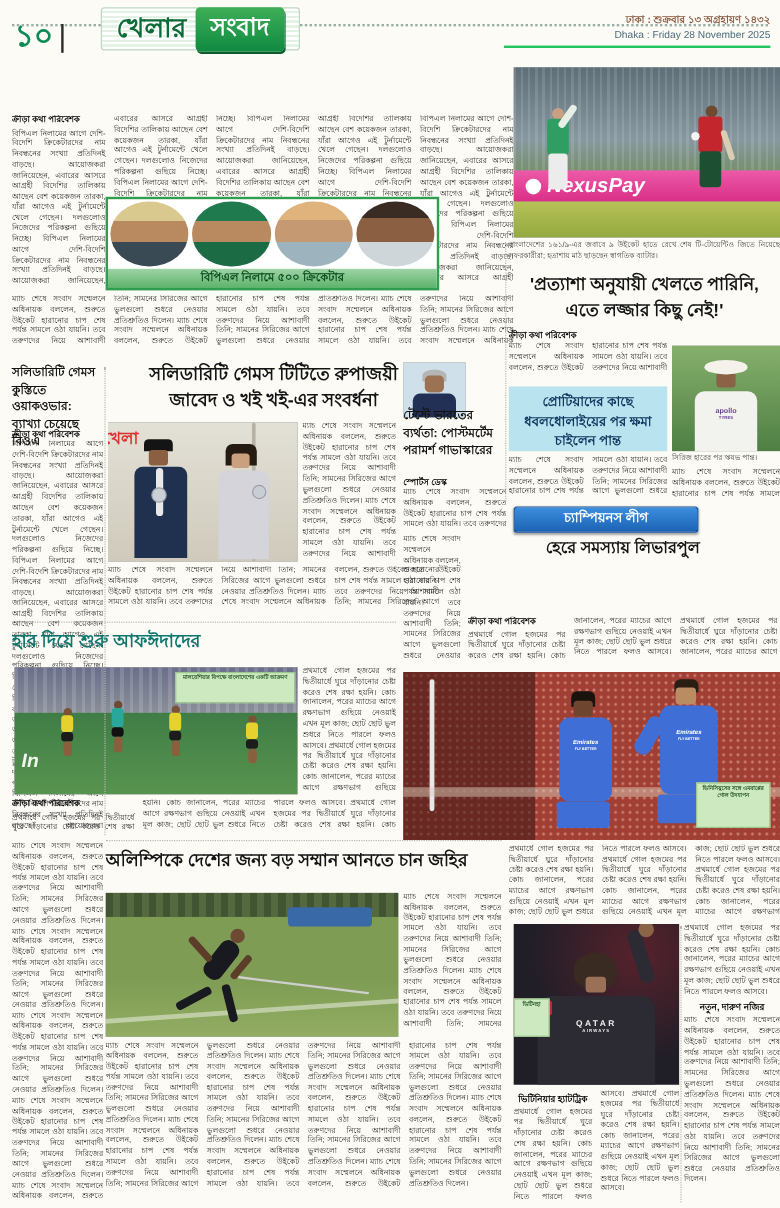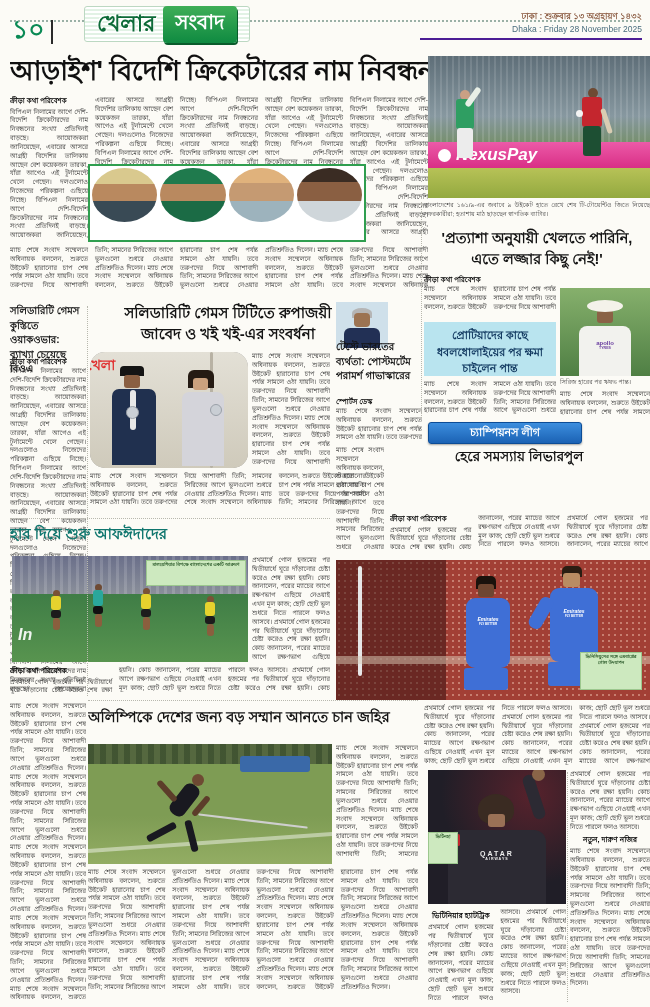--- a/index.html
+++ b/index.html
@@ -9,21 +9,21 @@
   
   .pgnum{font-size:25px;font-weight:800;color:#0a8a55;display:flex;align-items:center;gap:7px;}
   .pgbar{width:2px;height:24px;background:#2a2a2a;display:inline-block;}
   .masthead{display:flex;align-items:center;gap:8px;padding:2px 12px;
             background:repeating-linear-gradient(180deg,#ffffff 0 2px,#e2f2e5 2px 4px);
             border:1px solid #bcd8c2;border-radius:3px;}
   .mh1{font-size:22px;font-weight:800;color:#0d6b38;
        text-shadow:1px 1px 0 #fff,-1px -1px 0 #fff,1px 0 0 #cfe8d4;}
   .mh2{font-size:20px;font-weight:800;color:#fff;padding:1px 12px 3px;border-radius:4px;
        background:linear-gradient(180deg,#3fae57,#0f8a41);box-shadow:1px 2px 0 #0a5c2c;}
-  .dates{text-align:right;font-size:8.5px;line-height:1.5;border-bottom:2px solid #4c1d95;padding-bottom:2px;}
+  .dates{text-align:right;font-size:8.5px;line-height:1.5;border-bottom:2px solid #22c55e;padding-bottom:2px;}
   .d1{color:#8a5a40;font-weight:bold;}
   .d2{color:#4a6d7e;}
   .toprule{border-top:2px dotted #9ab0a6;}
   
   .h-lead{font-size:27px;font-weight:800;color:#101010;white-space:nowrap;overflow:hidden;letter-spacing:-.5px;}
   .h-quote{font-size:14.5px;font-weight:800;color:#141414;text-align:center;line-height:1.45;}
   .h-md{font-size:15px;font-weight:800;color:#141414;text-align:center;line-height:1.4;}
   .h-sm{font-size:10px;font-weight:800;color:#141414;line-height:1.45;}
   .h-ucl{font-size:13.5px;font-weight:800;color:#141414;text-align:center;line-height:1.58;}
   .h-cyan{background:#b9e4ef;color:#10375f;font-weight:800;font-size:11px;text-align:center;
@@ -63,38 +63,38 @@
   </div>
   <div class="abs masthead" style="left:84px;top:6px;height:30px;">
     <span class="mh1">খেলার</span>
     <span class="mh2">সংবাদ</span>
   </div>
   <div class="abs dates" style="left:420px;top:10px;width:222px;">
     <div class="d1">ঢাকা : শুক্রবার ১৩ অগ্রহায়ণ ১৪৩২</div>
     <div class="d2">Dhaka : Friday 28 November 2025</div>
   </div>
 
-  <div class="abs h-lead" style="left:10px;top:50px;width:418px;height:38px;">আড়াইশ' বিদেশি ক্রিকেটারের নাম নিবন্ধন</div>
 
   <div class="abs cols c5" style="left:10px;top:96px;width:418px;height:146px;">
     <b class="byline">ক্রীড়া কথা পরিবেশক</b>
     <span>বিপিএল নিলামের আগে দেশি-বিদেশি ক্রিকেটারদের নাম নিবন্ধনের সংখ্যা প্রতিদিনই বাড়ছে। আয়োজকরা জানিয়েছেন, এবারের আসরে আগ্রহী বিদেশির তালিকায় আছেন বেশ কয়েকজন তারকা, যাঁরা আগেও এই টুর্নামেন্টে খেলে গেছেন। দলগুলোও নিজেদের পরিকল্পনা গুছিয়ে নিচ্ছে। বিপিএল নিলামের আগে দেশি-বিদেশি ক্রিকেটারদের নাম নিবন্ধনের সংখ্যা প্রতিদিনই বাড়ছে। আয়োজকরা জানিয়েছেন, এবারের আসরে আগ্রহী বিদেশির তালিকায় আছেন বেশ কয়েকজন তারকা, যাঁরা আগেও এই টুর্নামেন্টে খেলে গেছেন। দলগুলোও নিজেদের পরিকল্পনা গুছিয়ে নিচ্ছে। বিপিএল নিলামের আগে দেশি-বিদেশি ক্রিকেটারদের নাম নিবন্ধনের সংখ্যা প্রতিদিনই বাড়ছে। আয়োজকরা জানিয়েছেন, এবারের আসরে আগ্রহী বিদেশির তালিকায় আছেন বেশ কয়েকজন তারকা, যাঁরা আগেও এই টুর্নামেন্টে খেলে গেছেন। দলগুলোও নিজেদের পরিকল্পনা গুছিয়ে নিচ্ছে। বিপিএল নিলামের আগে দেশি-বিদেশি ক্রিকেটারদের নাম নিবন্ধনের সংখ্যা প্রতিদিনই বাড়ছে। আয়োজকরা জানিয়েছেন, এবারের আসরে আগ্রহী বিদেশির তালিকায় আছেন বেশ কয়েকজন তারকা, যাঁরা আগেও এই টুর্নামেন্টে খেলে গেছেন। দলগুলোও নিজেদের পরিকল্পনা গুছিয়ে নিচ্ছে। বিপিএল নিলামের আগে দেশি-বিদেশি ক্রিকেটারদের নাম নিবন্ধনের সংখ্যা প্রতিদিনই বাড়ছে। আয়োজকরা জানিয়েছেন, এবারের আসরে আগ্রহী বিদেশির তালিকায় আছেন বেশ কয়েকজন তারকা, যাঁরা আগেও এই টুর্নামেন্টে খেলে গেছেন। দলগুলোও নিজেদের পরিকল্পনা গুছিয়ে নিচ্ছে। বিপিএল নিলামের আগে দেশি-বিদেশি ক্রিকেটারদের নাম নিবন্ধনের সংখ্যা প্রতিদিনই বাড়ছে। আয়োজকরা জানিয়েছেন, এবারের আসরে আগ্রহী বিদেশির তালিকায় আছেন বেশ কয়েকজন তারকা, যাঁরা আগেও এই টুর্নামেন্টে খেলে গেছেন। দলগুলোও নিজেদের পরিকল্পনা গুছিয়ে নিচ্ছে। বিপিএল নিলামের আগে দেশি-বিদেশি ক্রিকেটারদের নাম নিবন্ধনের সংখ্যা প্রতিদিনই বাড়ছে। আয়োজকরা জানিয়েছেন, এবারের আসরে আগ্রহী বিদেশির তালিকায় আছেন বেশ কয়েকজন তারকা, যাঁরা আগেও এই টুর্নামেন্টে খেলে গেছেন। দলগুলোও নিজেদের পরিকল্পনা গুছিয়ে নিচ্ছে। বিপিএল নিলামের আগে দেশি-বিদেশি ক্রিকেটারদের নাম নিবন্ধনের সংখ্যা প্রতিদিনই বাড়ছে। আয়োজকরা জানিয়েছেন, এবারের আসরে আগ্রহী বিদেশির তালিকায় আছেন বেশ কয়েকজন তারকা, যাঁরা আগেও এই টুর্নামেন্টে খেলে গেছেন। দলগুলোও নিজেদের পরিকল্পনা গুছিয়ে নিচ্ছে। বিপিএল নিলামের আগে দেশি-বিদেশি ক্রিকেটারদের নাম নিবন্ধনের সংখ্যা প্রতিদিনই বাড়ছে। আয়োজকরা জানিয়েছেন, এবারের আসরে আগ্রহী বিদেশির তালিকায় আছেন বেশ কয়েকজন তারকা, যাঁরা আগেও এই টুর্নামেন্টে খেলে গেছেন। দলগুলোও নিজেদের পরিকল্পনা গুছিয়ে নিচ্ছে।</span>
   </div>
   <div class="abs cols c5" style="left:10px;top:246px;width:418px;height:52px;">
     <span>ম্যাচ শেষে সংবাদ সম্মেলনে অধিনায়ক বললেন, শুরুতে উইকেট হারানোর চাপ শেষ পর্যন্ত সামলে ওঠা যায়নি। তবে তরুণদের নিয়ে আশাবাদী তিনি; সামনের সিরিজের আগে ভুলগুলো শুধরে নেওয়ার প্রতিশ্রুতিও দিলেন। ম্যাচ শেষে সংবাদ সম্মেলনে অধিনায়ক বললেন, শুরুতে উইকেট হারানোর চাপ শেষ পর্যন্ত সামলে ওঠা যায়নি। তবে তরুণদের নিয়ে আশাবাদী তিনি; সামনের সিরিজের আগে ভুলগুলো শুধরে নেওয়ার প্রতিশ্রুতিও দিলেন। ম্যাচ শেষে সংবাদ সম্মেলনে অধিনায়ক বললেন, শুরুতে উইকেট হারানোর চাপ শেষ পর্যন্ত সামলে ওঠা যায়নি। তবে তরুণদের নিয়ে আশাবাদী তিনি; সামনের সিরিজের আগে ভুলগুলো শুধরে নেওয়ার প্রতিশ্রুতিও দিলেন। ম্যাচ শেষে সংবাদ সম্মেলনে অধিনায়ক বললেন, শুরুতে উইকেট হারানোর চাপ শেষ পর্যন্ত সামলে ওঠা যায়নি। তবে তরুণদের নিয়ে আশাবাদী তিনি; সামনের সিরিজের আগে ভুলগুলো শুধরে নেওয়ার প্রতিশ্রুতিও দিলেন। ম্যাচ শেষে সংবাদ সম্মেলনে অধিনায়ক বললেন, শুরুতে উইকেট হারানোর চাপ শেষ পর্যন্ত সামলে ওঠা যায়নি। তবে তরুণদের নিয়ে আশাবাদী তিনি; সামনের সিরিজের আগে ভুলগুলো শুধরে নেওয়ার প্রতিশ্রুতিও দিলেন।</span>
   </div>
 
 
   <div class="abs strip" style="left:88px;top:164px;width:274px;height:74px;">
     <div class="strip-row">
       <div class="oval" style="background:linear-gradient(180deg,#d9c98e 0 30%,#b9895f 30% 62%,#394a55 62%);"></div>
       <div class="oval" style="background:linear-gradient(180deg,#1f7a4d 0 30%,#b9895f 30% 62%,#1b6b45 62%);"></div>
       <div class="oval" style="background:linear-gradient(180deg,#e0b27c 0 28%,#c59a72 28% 62%,#9db3bd 62%);"></div>
       <div class="oval" style="background:linear-gradient(180deg,#3a2c23 0 26%,#8a5f42 26% 62%,#cfd6da 62%);"></div>
     </div>
+    <div class="strip-cap">বিপিএল নিলামে ৫০০ ক্রিকেটার</div>
   </div>
 
   <div class="abs ph" style="left:428px;top:56px;width:222px;height:142px;">
     <div class="abs" style="left:0;top:0;width:222px;height:86px;background:linear-gradient(180deg,#5e6e78,#8798a0 70%,#77906f);"></div>
     <div class="abs" style="left:0;top:0;width:222px;height:86px;background:repeating-linear-gradient(90deg,rgba(255,255,255,.12) 0 2px,transparent 2px 6px);"></div>
     <div class="abs" style="left:0;top:86px;width:222px;height:26px;background:linear-gradient(180deg,#ec5aa8,#d92f86);display:flex;align-items:center;gap:5px;padding-left:10px;">
       <span style="width:13px;height:13px;border-radius:50%;background:#fff;display:inline-block;"></span>
       <span style="color:#fff;font-weight:800;font-style:italic;font-size:17px;">NexusPay</span>
     </div>
     <div class="abs" style="left:0;top:112px;width:222px;height:30px;background:linear-gradient(180deg,#b7c257,#93a93f);"></div>
@@ -165,21 +165,21 @@
     <span>বিপিএল নিলামের আগে দেশি-বিদেশি ক্রিকেটারদের নাম নিবন্ধনের সংখ্যা প্রতিদিনই বাড়ছে। আয়োজকরা জানিয়েছেন, এবারের আসরে আগ্রহী বিদেশির তালিকায় আছেন বেশ কয়েকজন তারকা, যাঁরা আগেও এই টুর্নামেন্টে খেলে গেছেন। দলগুলোও নিজেদের পরিকল্পনা গুছিয়ে নিচ্ছে। বিপিএল নিলামের আগে দেশি-বিদেশি ক্রিকেটারদের নাম নিবন্ধনের সংখ্যা প্রতিদিনই বাড়ছে। আয়োজকরা জানিয়েছেন, এবারের আসরে আগ্রহী বিদেশির তালিকায় আছেন বেশ কয়েকজন তারকা, যাঁরা আগেও এই টুর্নামেন্টে খেলে গেছেন। দলগুলোও নিজেদের পরিকল্পনা গুছিয়ে নিচ্ছে। বিপিএল নিলামের আগে দেশি-বিদেশি ক্রিকেটারদের নাম নিবন্ধনের সংখ্যা প্রতিদিনই বাড়ছে। আয়োজকরা জানিয়েছেন, এবারের আসরে আগ্রহী বিদেশির তালিকায় আছেন বেশ কয়েকজন তারকা, যাঁরা আগেও এই টুর্নামেন্টে খেলে গেছেন। দলগুলোও নিজেদের পরিকল্পনা গুছিয়ে নিচ্ছে। বিপিএল নিলামের আগে দেশি-বিদেশি ক্রিকেটারদের নাম নিবন্ধনের সংখ্যা প্রতিদিনই বাড়ছে। আয়োজকরা জানিয়েছেন, এবারের আসরে আগ্রহী বিদেশির তালিকায় আছেন বেশ কয়েকজন তারকা, যাঁরা আগেও এই টুর্নামেন্টে খেলে গেছেন। দলগুলোও নিজেদের পরিকল্পনা গুছিয়ে নিচ্ছে। বিপিএল নিলামের আগে দেশি-বিদেশি ক্রিকেটারদের নাম নিবন্ধনের সংখ্যা প্রতিদিনই বাড়ছে। আয়োজকরা জানিয়েছেন, এবারের আসরে আগ্রহী বিদেশির তালিকায় আছেন বেশ কয়েকজন তারকা, যাঁরা আগেও এই টুর্নামেন্টে খেলে গেছেন। দলগুলোও নিজেদের পরিকল্পনা গুছিয়ে নিচ্ছে।</span>
   </div>
   <div class="abs cols c1" style="left:10px;top:702px;width:76px;height:303px;">
     <span>ম্যাচ শেষে সংবাদ সম্মেলনে অধিনায়ক বললেন, শুরুতে উইকেট হারানোর চাপ শেষ পর্যন্ত সামলে ওঠা যায়নি। তবে তরুণদের নিয়ে আশাবাদী তিনি; সামনের সিরিজের আগে ভুলগুলো শুধরে নেওয়ার প্রতিশ্রুতিও দিলেন। ম্যাচ শেষে সংবাদ সম্মেলনে অধিনায়ক বললেন, শুরুতে উইকেট হারানোর চাপ শেষ পর্যন্ত সামলে ওঠা যায়নি। তবে তরুণদের নিয়ে আশাবাদী তিনি; সামনের সিরিজের আগে ভুলগুলো শুধরে নেওয়ার প্রতিশ্রুতিও দিলেন। ম্যাচ শেষে সংবাদ সম্মেলনে অধিনায়ক বললেন, শুরুতে উইকেট হারানোর চাপ শেষ পর্যন্ত সামলে ওঠা যায়নি। তবে তরুণদের নিয়ে আশাবাদী তিনি; সামনের সিরিজের আগে ভুলগুলো শুধরে নেওয়ার প্রতিশ্রুতিও দিলেন। ম্যাচ শেষে সংবাদ সম্মেলনে অধিনায়ক বললেন, শুরুতে উইকেট হারানোর চাপ শেষ পর্যন্ত সামলে ওঠা যায়নি। তবে তরুণদের নিয়ে আশাবাদী তিনি; সামনের সিরিজের আগে ভুলগুলো শুধরে নেওয়ার প্রতিশ্রুতিও দিলেন। ম্যাচ শেষে সংবাদ সম্মেলনে অধিনায়ক বললেন, শুরুতে উইকেট হারানোর চাপ শেষ পর্যন্ত সামলে ওঠা যায়নি। তবে তরুণদের নিয়ে আশাবাদী তিনি; সামনের সিরিজের আগে ভুলগুলো শুধরে নেওয়ার প্রতিশ্রুতিও দিলেন।</span>
   </div>
 
   <div class="abs h-md" style="left:90px;top:302px;width:276px;height:44px;">
     <div>সলিডারিটি গেমস টিটিতে রুপাজয়ী</div>
     <div>জাবেদ ও খই খই-এর সংবর্ধনা</div>
   </div>
-  <div class="abs ph" style="left:90px;top:352px;width:158px;height:116px;border-radius:15px;">
+  <div class="abs ph" style="left:90px;top:352px;width:158px;height:116px;">
     <div class="abs" style="left:0;top:0;width:158px;height:116px;background:linear-gradient(180deg,#e3e0d6,#cfcabb);"></div>
     <div class="abs" style="left:-4px;top:2px;font-size:14px;font-weight:900;color:#e03131;">খেলা</div>
     <div class="figbar" style="left:120px;top:0;width:3px;height:116px;background:#b8b2a4;"></div>
 
     <div class="abs" style="left:20px;top:14px;width:50px;height:100px;">
       <div class="figbar" style="left:10px;top:0;width:24px;height:10px;background:#141414;border-radius:4px 4px 0 0;"></div>
       <div class="figbar" style="left:14px;top:9px;width:16px;height:13px;background:#8a5f42;"></div>
       <div class="figbar" style="left:2px;top:23px;width:44px;height:76px;background:#20304f;border-radius:7px 7px 0 0;"></div>
       <div class="figbar" style="left:20px;top:24px;width:6px;height:40px;background:#e8e8e8;"></div>
       <div class="figbar" style="left:16px;top:40px;width:11px;height:11px;border-radius:50%;background:#cbd0d6;border:1px solid #9aa0a8;"></div>

